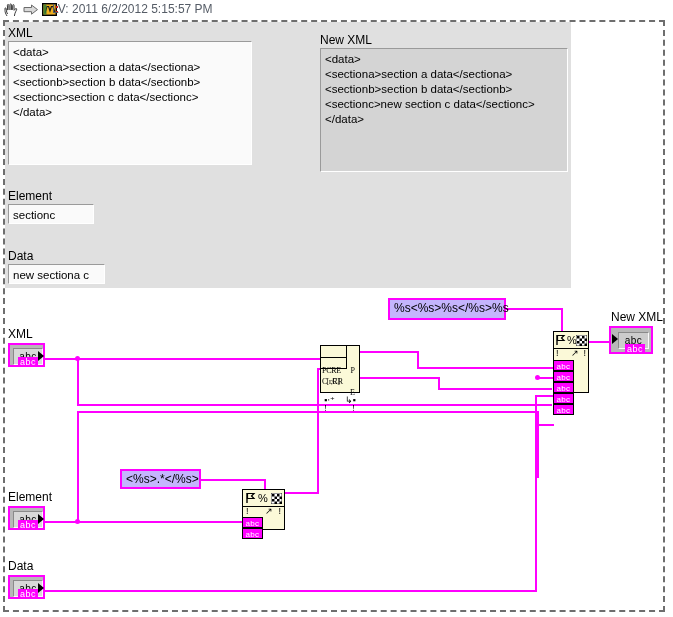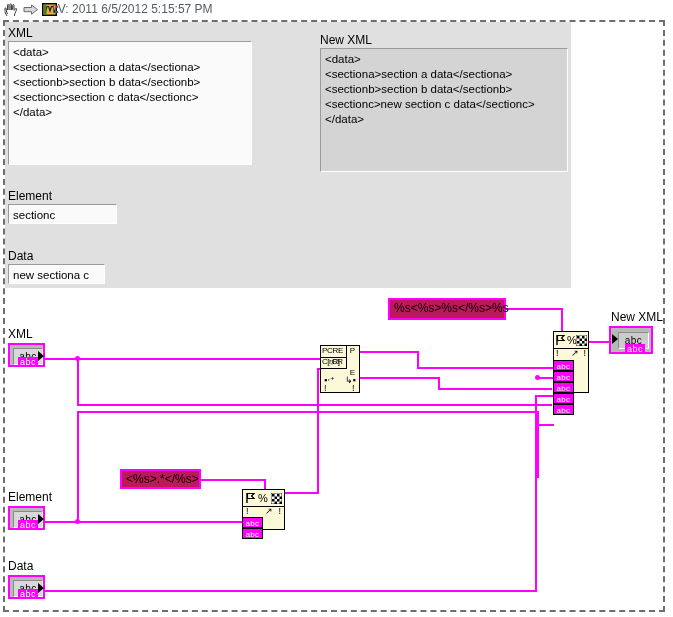--- a/index.html
+++ b/index.html
@@ -104,21 +104,21 @@
     border-left:6px solid #000;
     border-top:5px solid transparent;
     border-bottom:5px solid transparent;
   }
   .bd-label{font-size:12px;color:#000;}
 
   
   .sconst{
     position:absolute;
     border:2px solid #ff00ff;
-    background:#be185d;
+    background:#c4b5fd;
     box-sizing:border-box;
     font-family:"Liberation Sans",sans-serif;
     font-size:12px;
     color:#000;
     line-height:17px;
     padding:0 4px;
     white-space:pre;
   }
 
   
@@ -142,21 +142,21 @@
     box-sizing:border-box;
   }
 
   
   .wire{position:absolute;background:#ff00ff;}
   .wh{height:2px;}
   .wv{width:2px;}
   .junction{position:absolute;width:5px;height:5px;background:#ff00ff;border-radius:50%;}
 
   
-  .pcre-t{position:absolute;font-family:Liberation Sans, sans-serif;color:#000;}
+  .pcre-t{position:absolute;font-family:Liberation Serif, serif;color:#000;margin-top:20px;}
 </style>
 </head>
 <body>
 
 <div class="abs" id="titlebar">
 
   <svg class="ic" id="hand-icon" viewBox="0 0 17 16">
     <g fill="none" stroke="#3a3a3a" stroke-width="1">
       <path d="M4,14 C2.5,11.5 2,10 2,8.5 L2,6.5 C2,5.6 3,5.6 3.1,6.5 L3.4,8.2"></path>
       <path d="M4.6,8.2 L4.4,3.2 C4.4,2.2 5.7,2.2 5.8,3.2 L6.0,8.0"></path>
@@ -173,21 +173,21 @@
 
   <svg class="ic" id="lv-icon" viewBox="0 0 16 16">
     <rect x="0.5" y="1.5" width="14" height="12" fill="#1a1a1a" stroke="#000"></rect>
     <rect x="1.5" y="2.5" width="12" height="10" fill="#f2b01e"></rect>
     <path d="M3,11 L5,4.5 L6.6,4.5 L8,9 L9.4,4.5 L11,4.5 L13,11" fill="none" stroke="#1a1a1a" stroke-width="1.2"></path>
     <rect x="1.5" y="2.5" width="3" height="10" fill="#2f7d32" opacity="0.85"></rect>
     <rect x="14" y="4" width="2" height="2" fill="#cc2222"></rect>
     <rect x="14" y="9" width="2" height="2" fill="#cc2222"></rect>
   </svg>
 
-  <div class="tb-text">LV: 2011 6/5/2012 5:15:57 PM</div>
+  <div class="tb-text">LV: 2011 6/2/2012 5:15:57 PM</div>
 </div>
 
 <div class="abs" id="snippet-border"></div>
 
 <div class="abs" id="front-panel"></div>
 
 <div class="abs fp-label" style="left:8px;top:26px;">XML</div>
 <div class="abs str-box" style="left:8px;top:41px;width:244px;height:124px;">&lt;data&gt;
 &lt;sectiona&gt;section a data&lt;/sectiona&gt;
 &lt;sectionb&gt;section b data&lt;/sectionb&gt;
@@ -195,21 +195,21 @@
 &lt;/data&gt;</div>
 
 <div class="abs fp-label" style="left:320px;top:33px;">New XML</div>
 <div class="abs str-box ind" style="left:320px;top:48px;width:248px;height:124px;">&lt;data&gt;
 &lt;sectiona&gt;section a data&lt;/sectiona&gt;
 &lt;sectionb&gt;section b data&lt;/sectionb&gt;
 &lt;sectionc&gt;new section c data&lt;/sectionc&gt;
 &lt;/data&gt;</div>
 
 <div class="abs fp-label" style="left:8px;top:189px;">Element</div>
-<div class="abs str-box" style="left:8px;top:204px;width:109px;height:20px;">sectionc</div>
+<div class="abs str-box" style="left:8px;top:204px;width:86px;height:20px;">sectionc</div>
 
 <div class="abs fp-label" style="left:8px;top:249px;">Data</div>
 <div class="abs str-box" style="left:8px;top:264px;width:97px;height:20px;">new sectiona c</div>
 
 <div class="abs wire wh" style="left:44px;top:358px;width:277px;"></div>
 
 <div class="abs wire wv" style="left:77px;top:358px;height:48px;"></div>
 <div class="abs wire wh" style="left:77px;top:404px;width:475px;"></div>
 <div class="junction" style="left:75px;top:356px;"></div>
 

